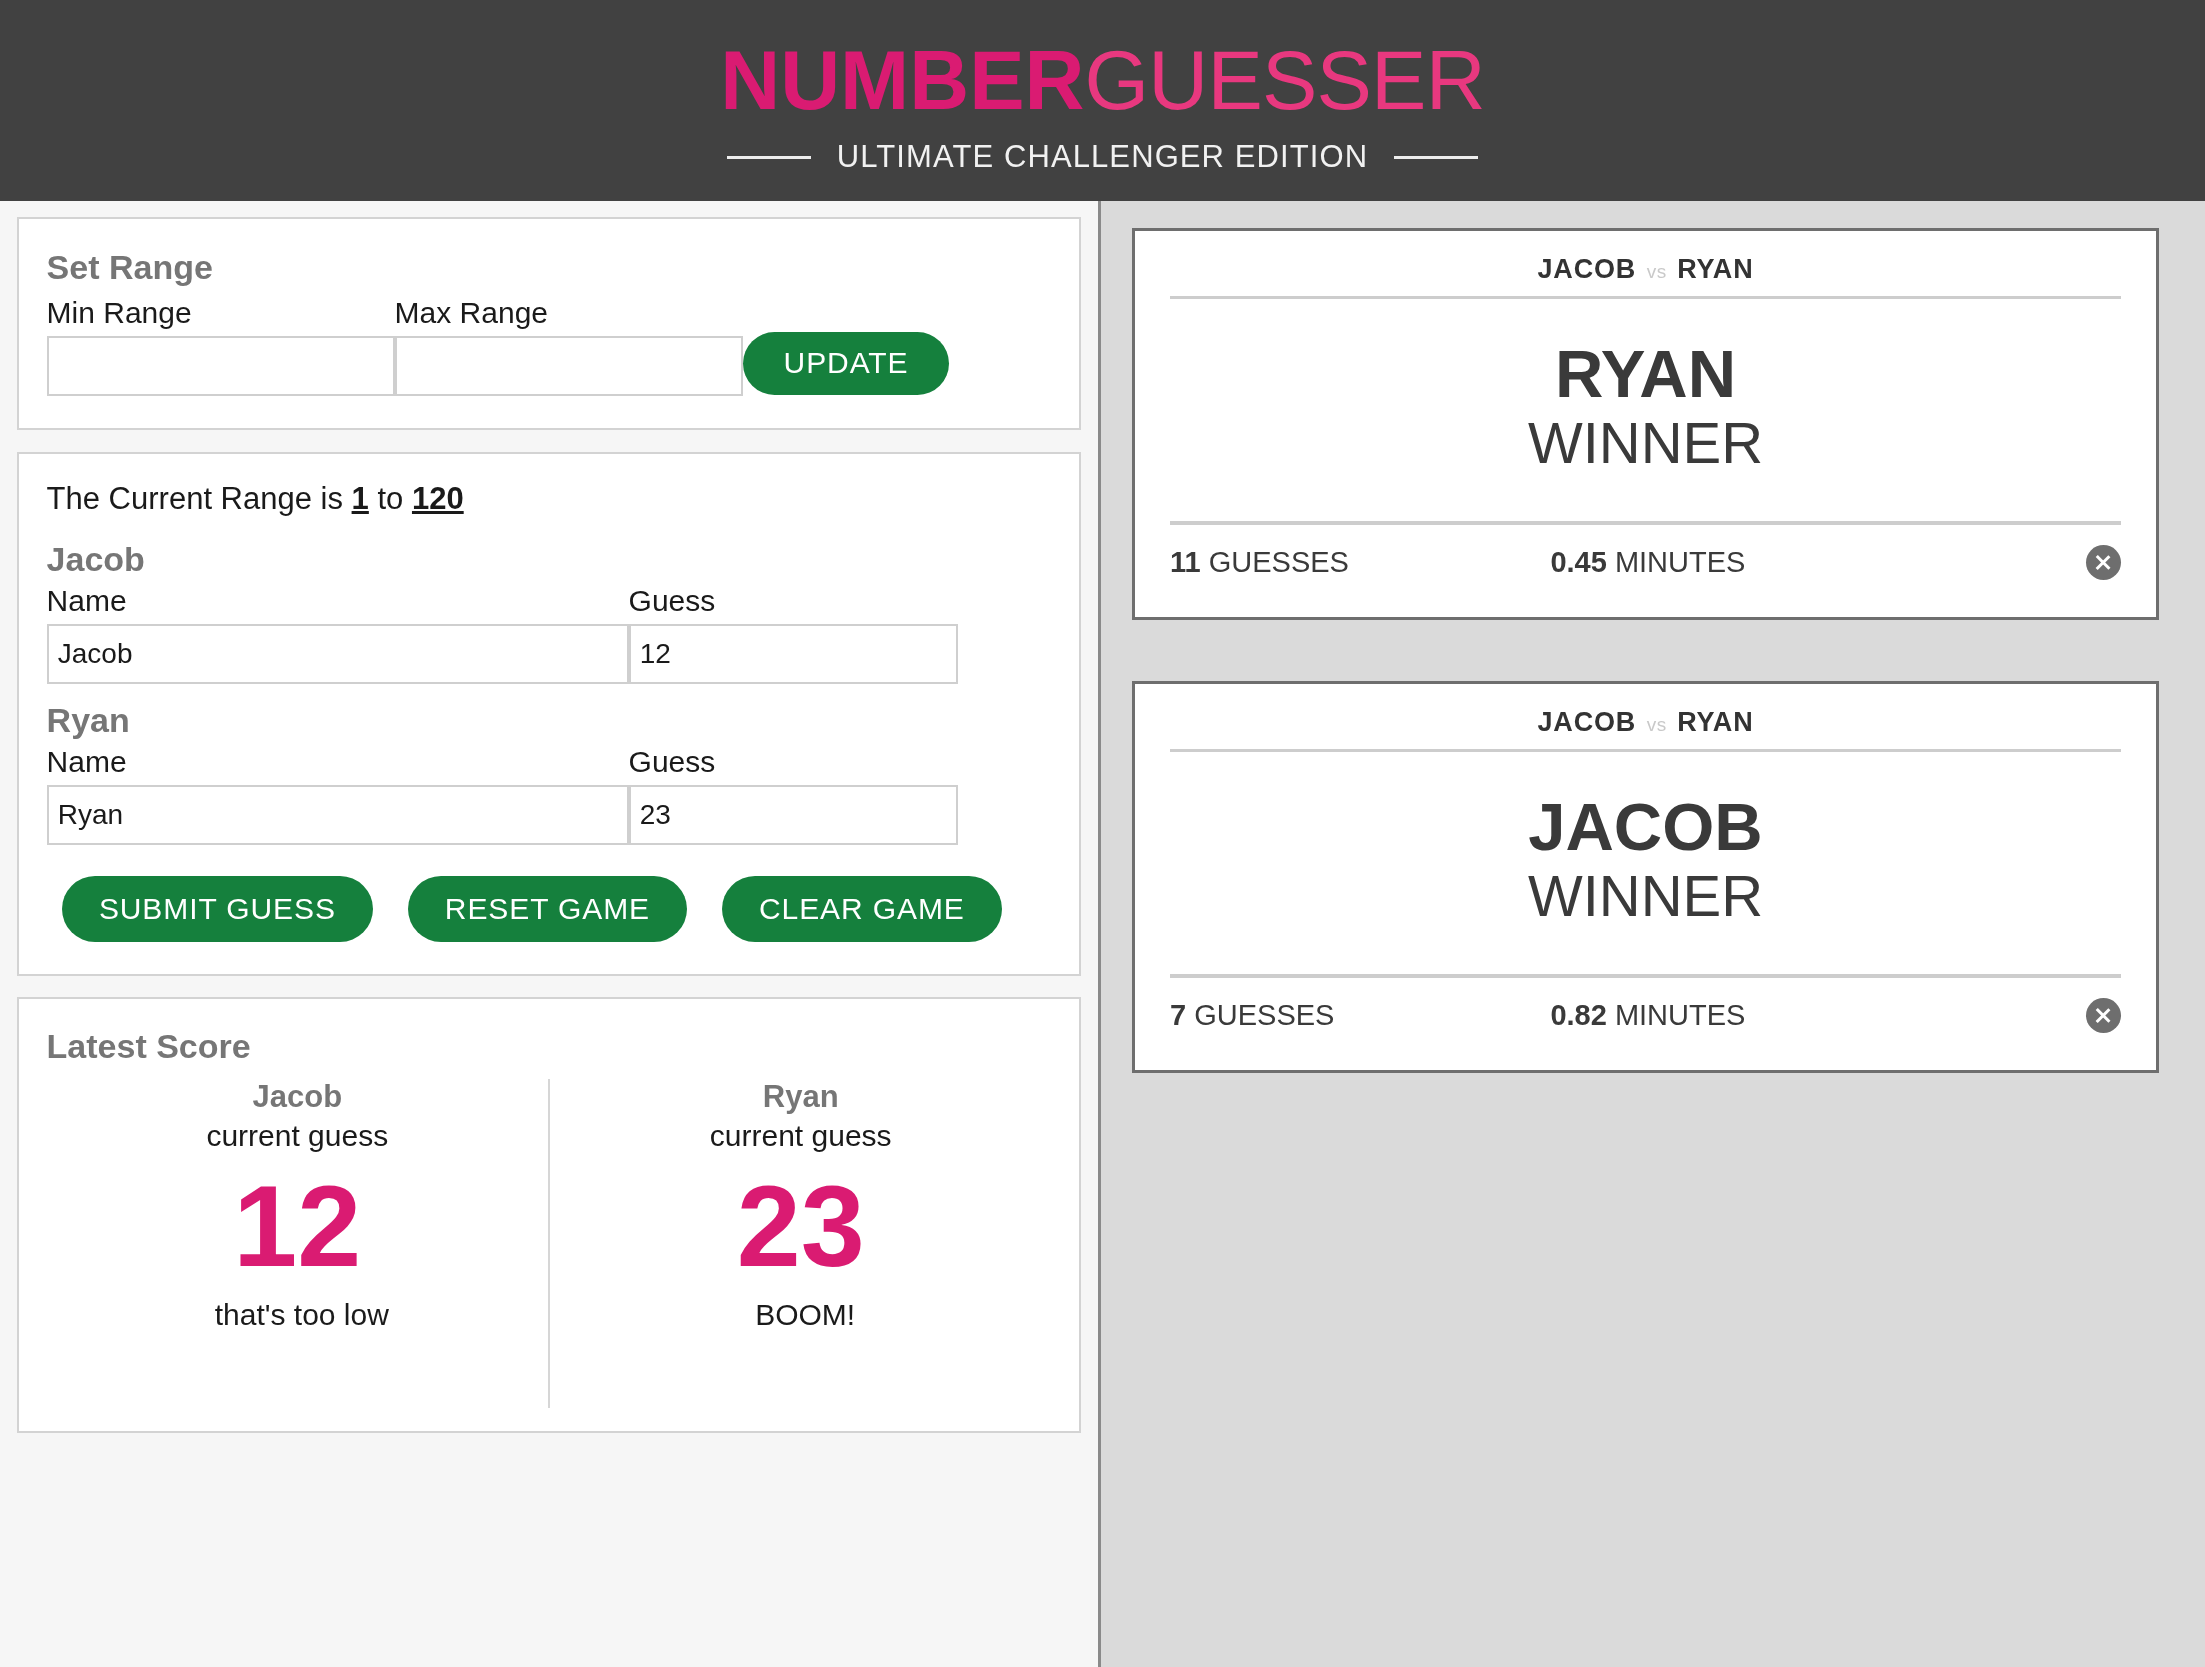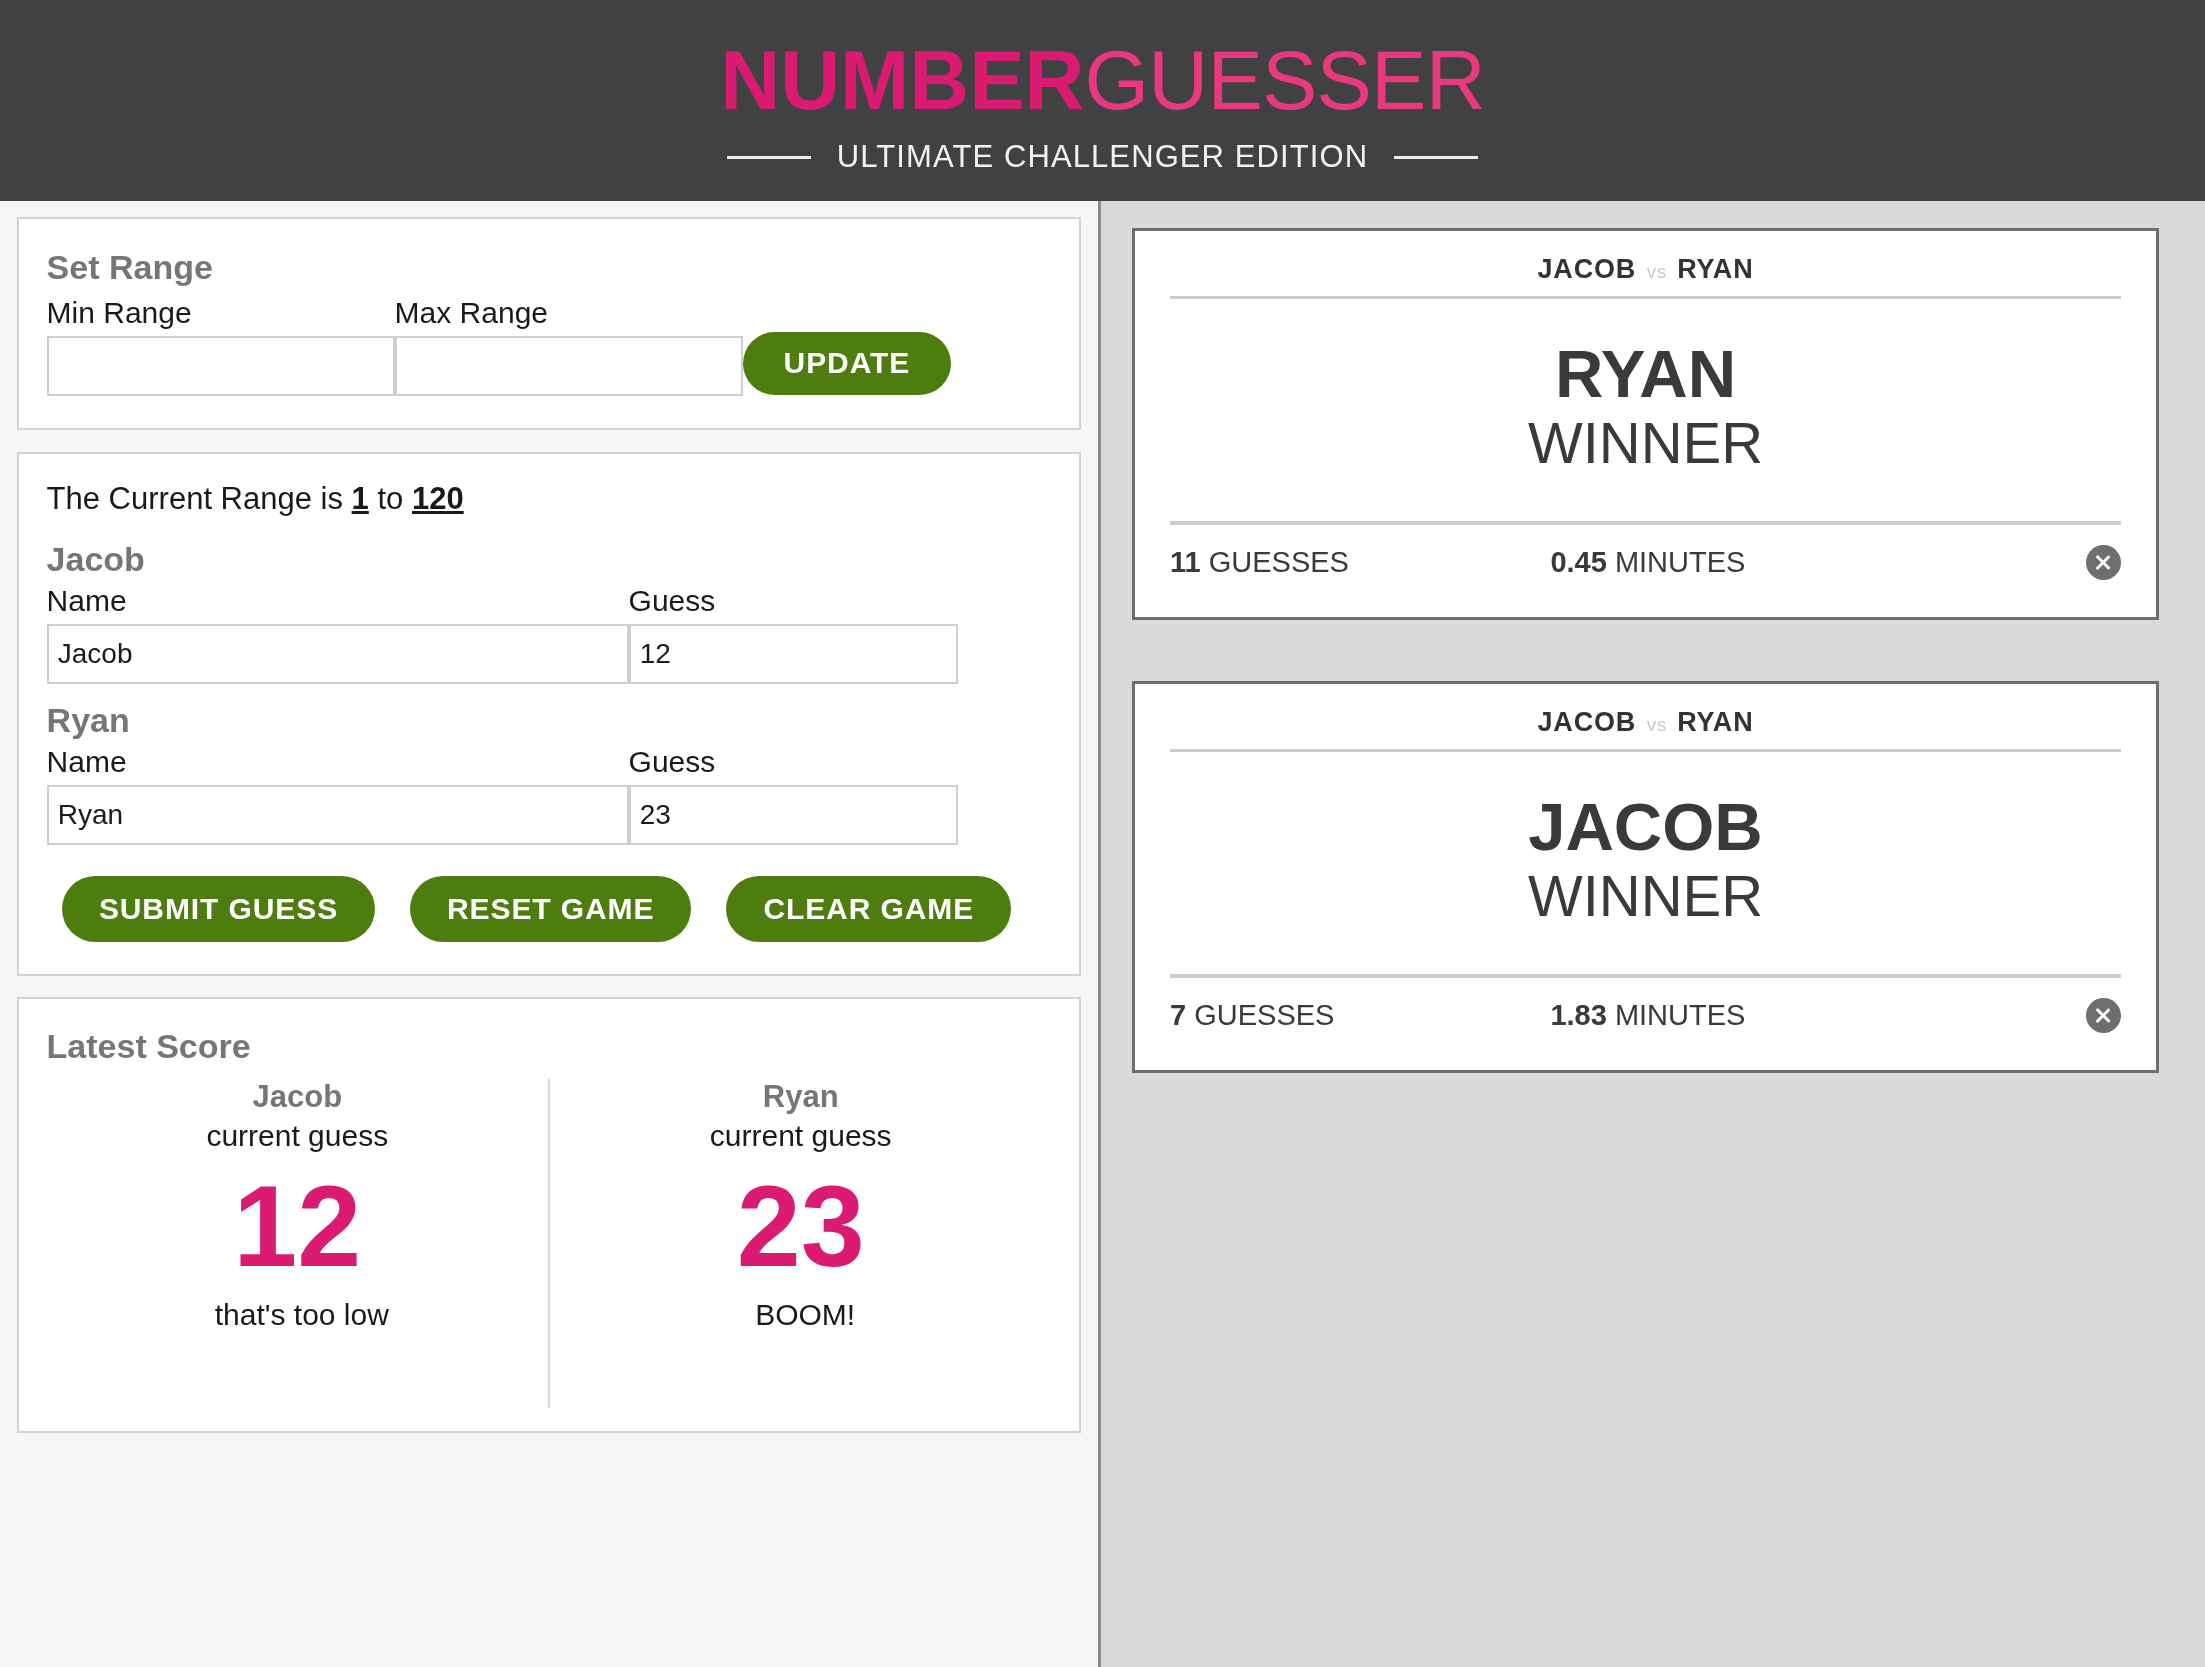--- a/index.html
+++ b/index.html
@@ -116,24 +116,24 @@
   .range-row {
     display: flex;
     align-items: flex-end;
     margin-top: 9.2px;
   }
   .range-field { width: 348px; }
 
   .btn-pill {
     border: none;
     border-radius: 765px;
-    background: #4d7c0f;
+    background: #15803d;
     color: #ffffff;
     font-family: "Liberation Sans", sans-serif;
-    font-weight: 700;
+    font-weight: 400;
     letter-spacing: 0.9px;
     cursor: pointer;
   }
   .btn-update {
     height: 63px;
     padding: 0 41px;
     font-size: 30px;
     margin-bottom: 1.5px;
   }
 
@@ -421,21 +421,21 @@
         <div class="winner-name">JACOB</div>
         <div class="winner-label">WINNER</div>
       </div>
       <div class="card-rule"></div>
       <div class="card-stats">
         <div class="stat stat-guesses">
           <b>7</b>
           <span>GUESSES</span>
         </div>
         <div class="stat stat-minutes">
-          <b>1.83</b>
+          <b>0.82</b>
           <span>MINUTES</span>
         </div>
         <div class="close-wrap">
           <button class="close-btn"></button>
         </div>
       </div>
     </div>
 
   </div>
 </div>

